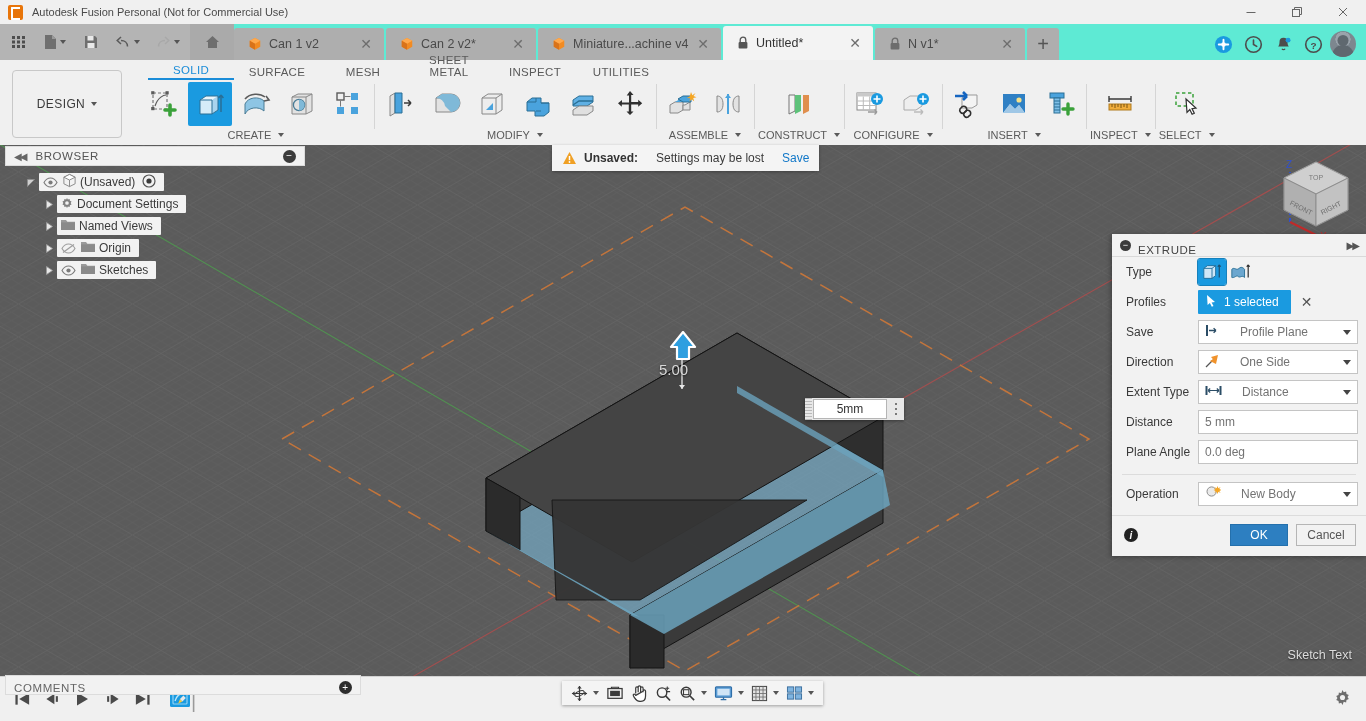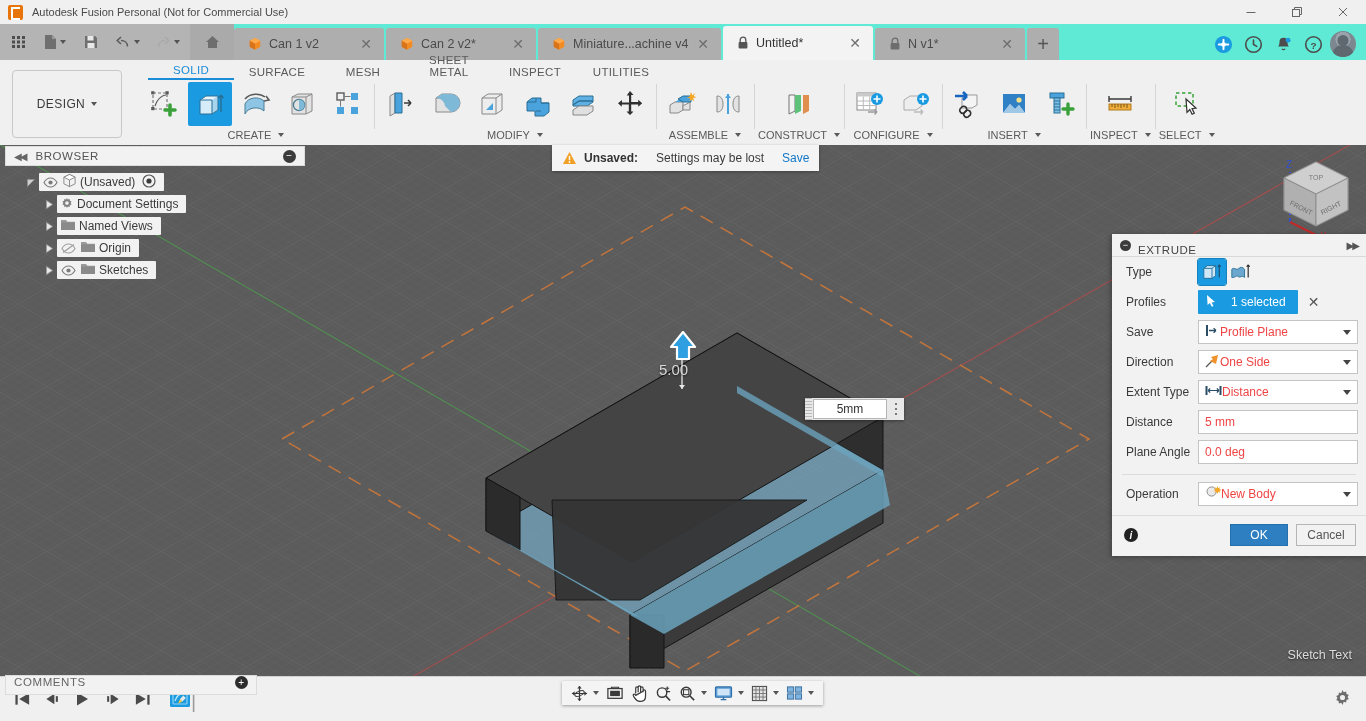--- a/index.html
+++ b/index.html
@@ -159,29 +159,29 @@
     border-bottom:1px solid #d9d9d9; background:#f2f2f2;
   }
   .dhead .dot { width:11px;height:11px;border-radius:50%;background:#3b3b3b;
     display:flex;align-items:center;justify-content:center;color:#fff;font-size:9px;line-height:1;margin-right:7px;}
   .dhead .dtitle { letter-spacing:.5px; color:#444; font-size:11.5px;margin-top:9px;}
   .dhead .dexp { margin-left:auto; color:#555; font-size:10px; letter-spacing:-2px;}
   .drow { display:flex; align-items:center; min-height:30px; padding:0 8px 0 14px; }
   .dlbl { width:72px; color:#3a3a3a; flex:0 0 auto; font-size:12px;}
   .dfield {
     flex:1 1 auto; height:24px; background:#fff; border:1px solid #c4c4c4;
-    display:flex; align-items:center; padding:0 6px; gap:0; color:#ef4444;
+    display:flex; align-items:center; padding:0 6px; gap:20px; color:#737373;
   }
   .dfield .dcaret { margin-left:auto; width:0;height:0;
     border-left:4px solid transparent;border-right:4px solid transparent;border-top:5px solid #444;}
   .typebtn { width:28px;height:26px;display:flex;align-items:center;justify-content:center;border-radius:2px;}
   .typebtn.sel { background:#1a9ae0; outline:1px solid #1581bd;}
   .selchip {
     background:#1a9ae0; color:#fff; height:24px; display:flex; align-items:center;
-    gap:14px; padding:0 12px 0 8px; font-size:12px; border-radius:1px;
+    gap:7px; padding:0 12px 0 8px; font-size:12px; border-radius:1px;
   }
   .chipx { margin-left:10px; color:#555; font-size:14px; }
   .dsep { height:1px; background:#dcdcdc; margin:7px 10px 4px 10px;}
   .dfoot {
     display:flex; align-items:center; padding:8px 10px 10px 12px; gap:8px;
     border-top:1px solid #dcdcdc; margin-top:6px;
   }
   .infoi { width:14px;height:14px;border-radius:50%;background:#222;color:#fff;
      display:flex;align-items:center;justify-content:center;font-size:10px;font-weight:bold;font-style:italic;}
   .btn { height:22px; min-width:60px; display:flex;align-items:center;justify-content:center;
@@ -217,22 +217,22 @@
   
   .navbar {
     position:absolute; left:562px; bottom:16px; height:24px; background:#f4f4f4;
     display:flex; align-items:center; padding:0 6px; gap:1px; z-index:7;
     box-shadow:0 1px 3px rgba(0,0,0,.35);
   }
   .nbtn { height:22px; padding:0 3px; display:flex; align-items:center; justify-content:center; gap:2px; }
 
   
   .comments {
-    position:absolute; left:5px; bottom:26px; width:252px; height:20px;
-    background:#f2f2f2; border:1px solid #dcdcdc; display:flex; align-items:flex-start;
+    position:absolute; left:5px; bottom:26px; width:356px; height:20px;
+    background:#f2f2f2; border:1px solid #dcdcdc; display:flex; align-items:flex-end;
     padding:0 8px; font-size:11.5px; letter-spacing:.6px; color:#666; z-index:6;
   }
   .comments .plus {
     margin-left:auto; width:13px;height:13px;border-radius:50%;background:#2d2d2d;
     display:flex;align-items:center;justify-content:center;color:#fff;font-size:10px;line-height:1;
   }
 
   
   .timeline {
     position:absolute; left:0; bottom:0; width:1366px; height:45px;

